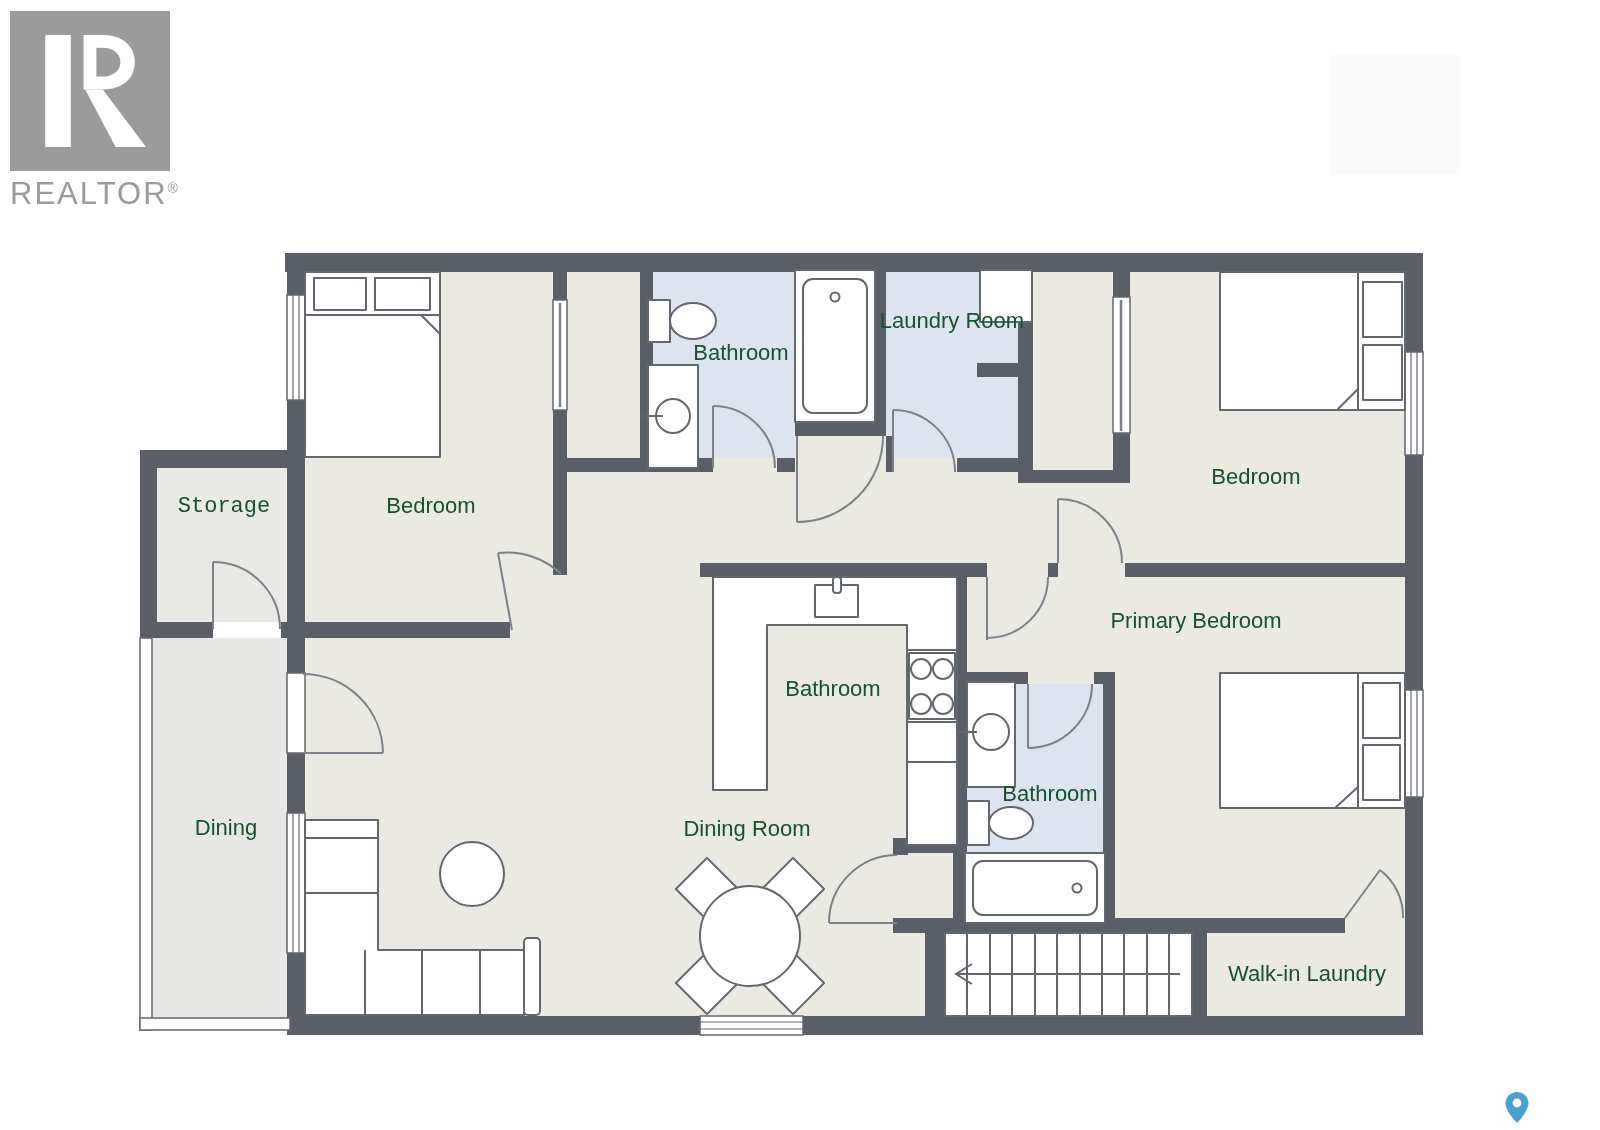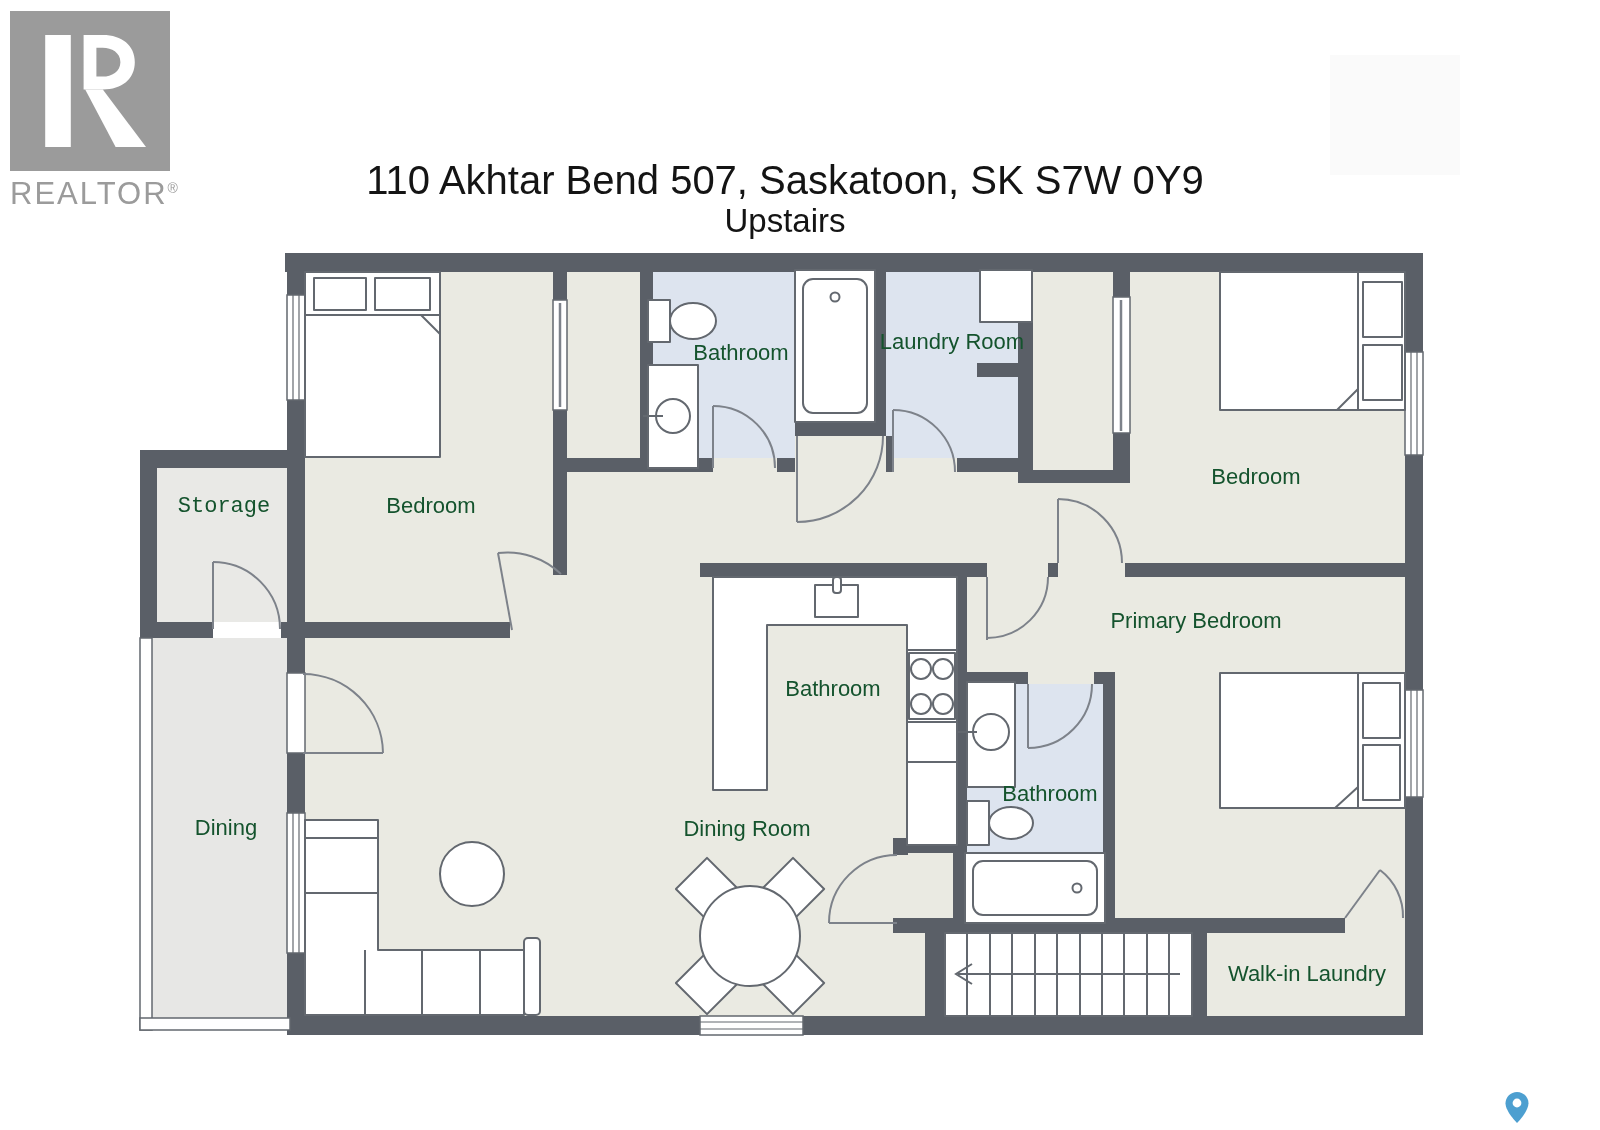--- a/index.html
+++ b/index.html
@@ -36,24 +36,20 @@
       <rect x="0" y="0" width="100" height="100" fill="#9b9b9b"></rect>
       <rect x="22" y="15" width="16" height="70" fill="#fff"></rect>
       <path d="M46,15 H58 C70,15 78,21.5 78,32 C78,42.5 70,49 58,49 H46 Z M54,23 H58 C63.5,23 69,26 69,32 C69,38 63.5,41 58,41 H54 Z" fill="#fff" fill-rule="evenodd"></path>
       <path d="M47,49 L66,85 L85,85 L58,49 Z" fill="#fff"></path>
     </svg>
     <div class="brand-word"><span>REALTOR</span><sup>®</sup></div>
   </div>
 
   <div style="position:absolute;left:1330px;top:55px;width:130px;height:120px;background:#fafafa;"></div>
 
-  <div class="titles">
-    <div class="addr">110 Akhtar Bend 507, Saskatoon, SK S7W 0Y9</div>
-    <div class="floorname">Upstairs</div>
-  </div>
 
   <svg class="plan-svg" width="1600" height="1130" viewBox="0 0 1600 1130">
 
     <g>
       <rect class="floor" x="305" y="272" width="1100" height="744"></rect>
       <rect class="sto" x="157" y="468" width="130" height="154"></rect>
       <rect class="out" x="152" y="638" width="135" height="380"></rect>
       <rect class="wet" x="653" y="272" width="142" height="186"></rect>
       <rect class="wet" x="795" y="272" width="78" height="164"></rect>
       <rect class="wet" x="886" y="272" width="132" height="186"></rect>
@@ -305,21 +301,21 @@
           <line class="fl" x1="1180" y1="974" x2="958" y2="974"></line>
           <path class="fl" d="M972,964 L956,974 L972,984" fill="none"></path>
         </g>
       </g>
     </g>
   </svg>
 
   <span class="room-label" style="left:224px;top:506px;font-family:Liberation Mono, monospace;">Storage</span>
   <span class="room-label" style="left:431px;top:506px;">Bedroom</span>
   <span class="room-label" style="left:741px;top:353px;">Bathroom</span>
-  <span class="room-label" style="left:952px;top:342px;">Laundry Room</span>
+  <span class="room-label" style="left:952px;top:321px;">Laundry Room</span>
   <span class="room-label" style="left:1256px;top:477px;">Bedroom</span>
   <span class="room-label" style="left:1196px;top:621px;">Primary Bedroom</span>
   <span class="room-label" style="left:833px;top:689px;">Bathroom</span>
   <span class="room-label" style="left:747px;top:829px;">Dining Room</span>
   <span class="room-label" style="left:1050px;top:794px;">Bathroom</span>
   <span class="room-label" style="left:226px;top:828px;">Dining</span>
   <span class="room-label" style="left:1307px;top:974px;">Walk-in Laundry</span>
 
 
   <svg width="26" height="34" viewBox="0 0 26 34" style="position:absolute;left:1504px;top:1091px;">

